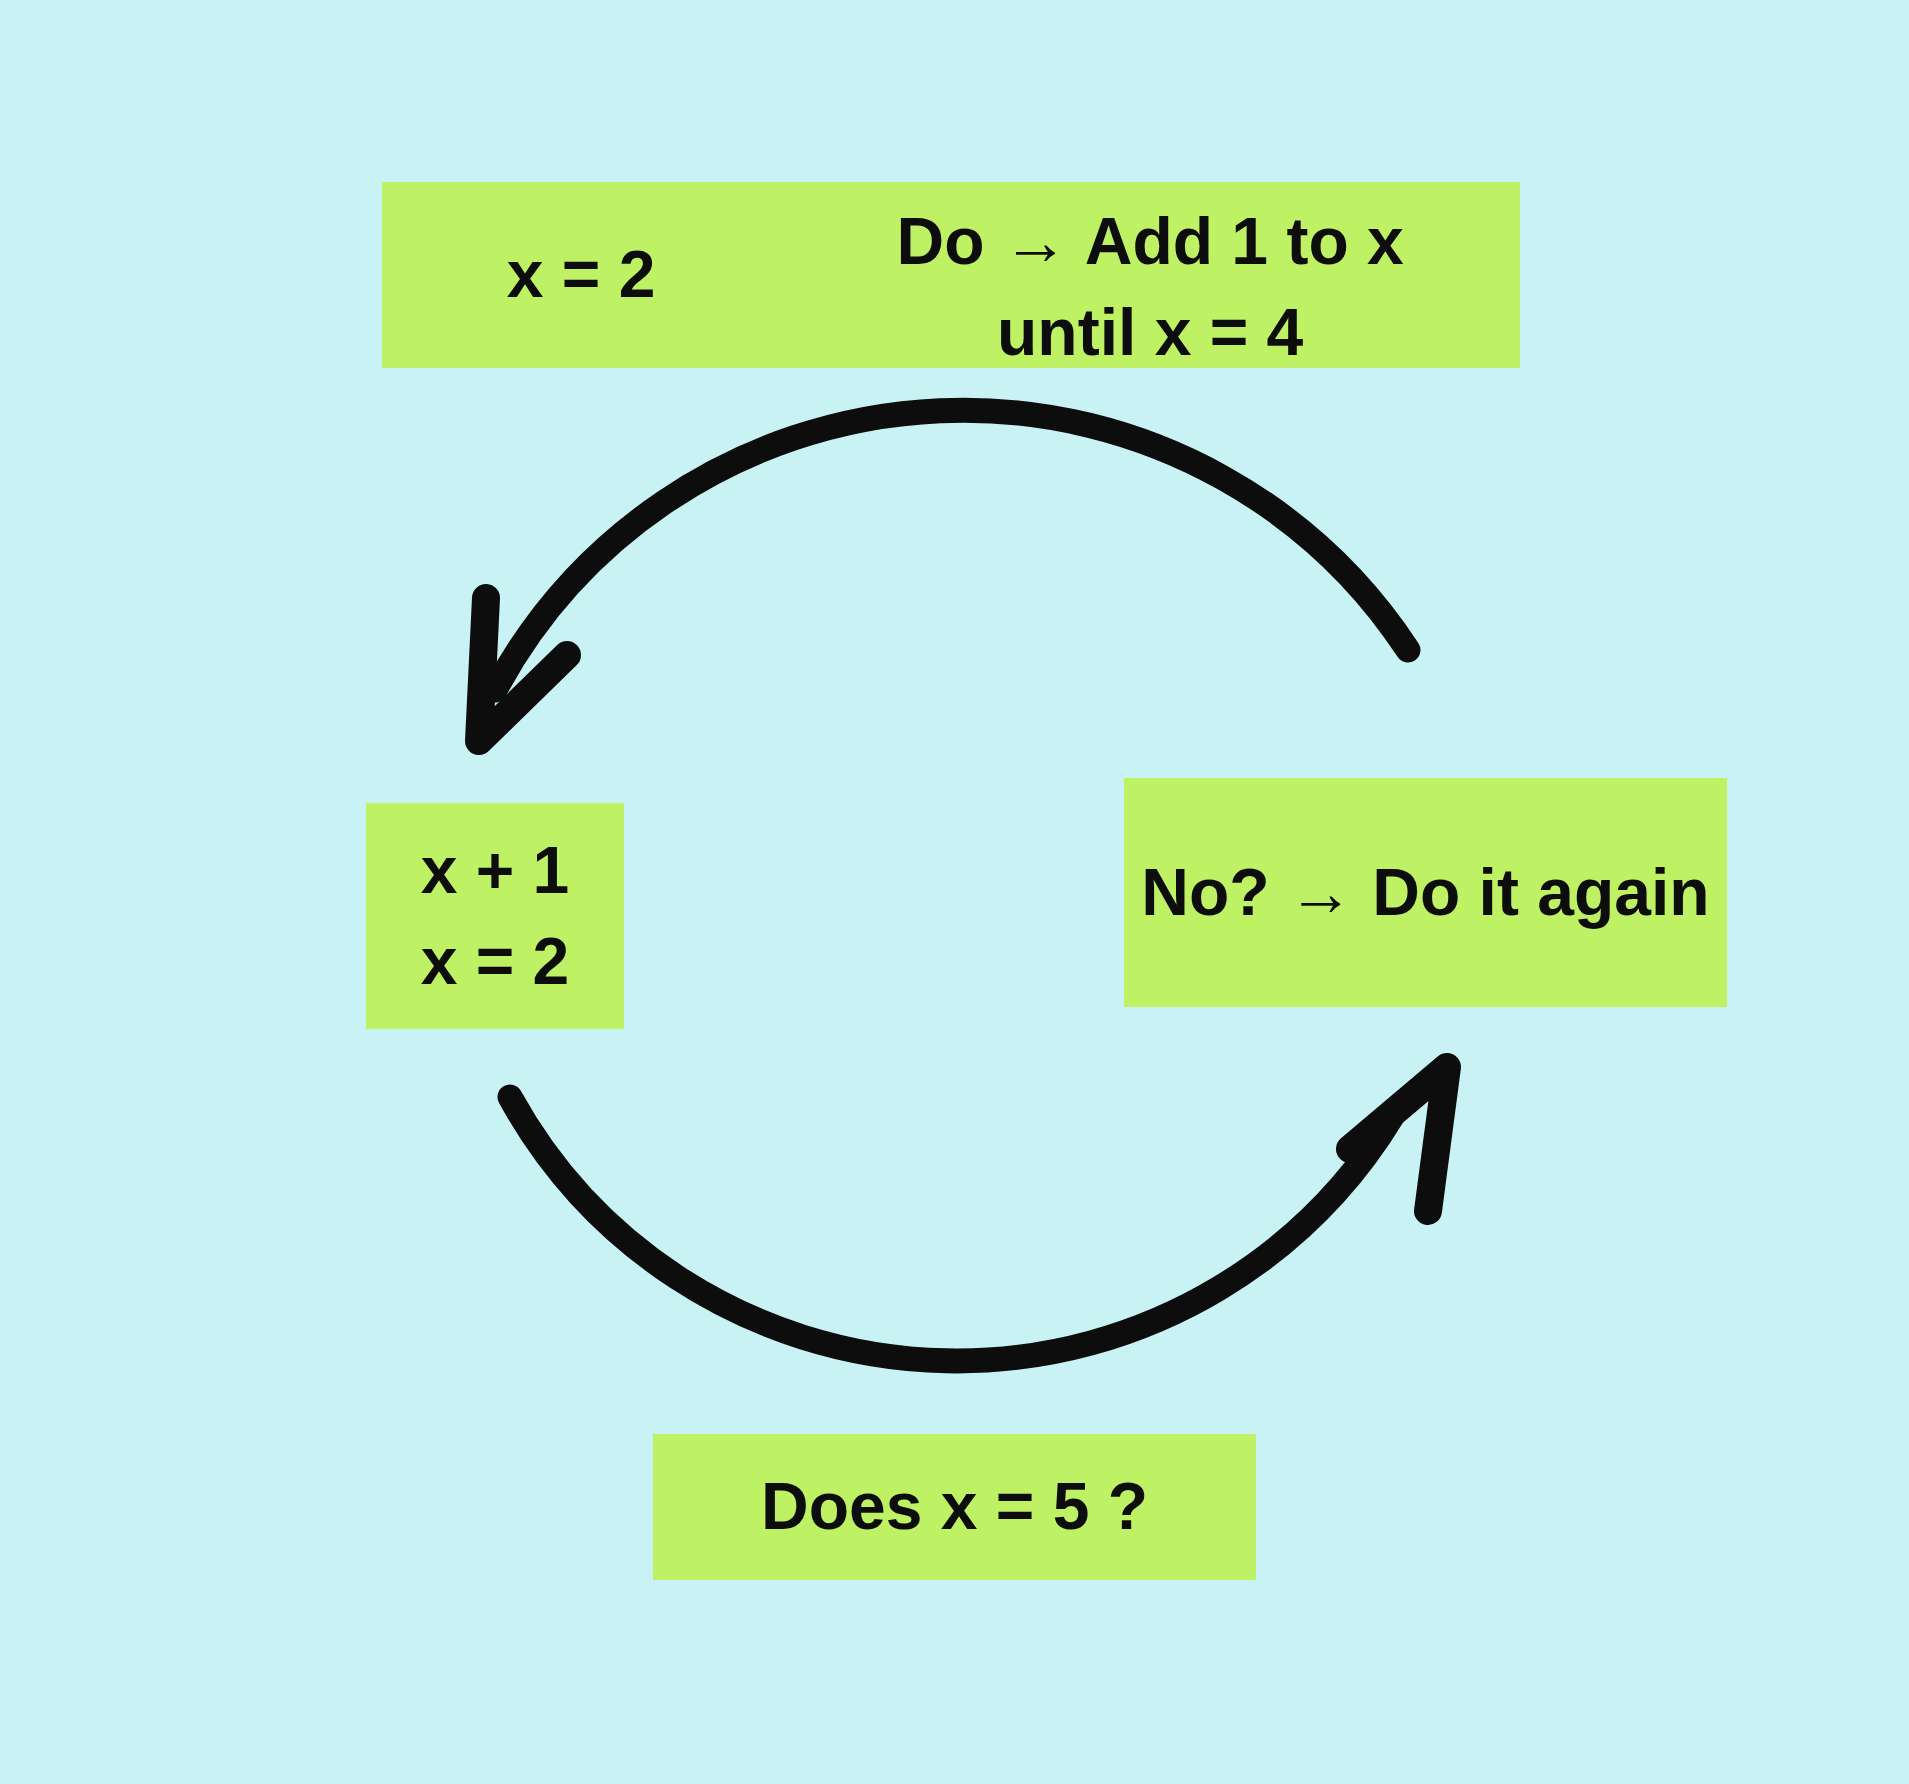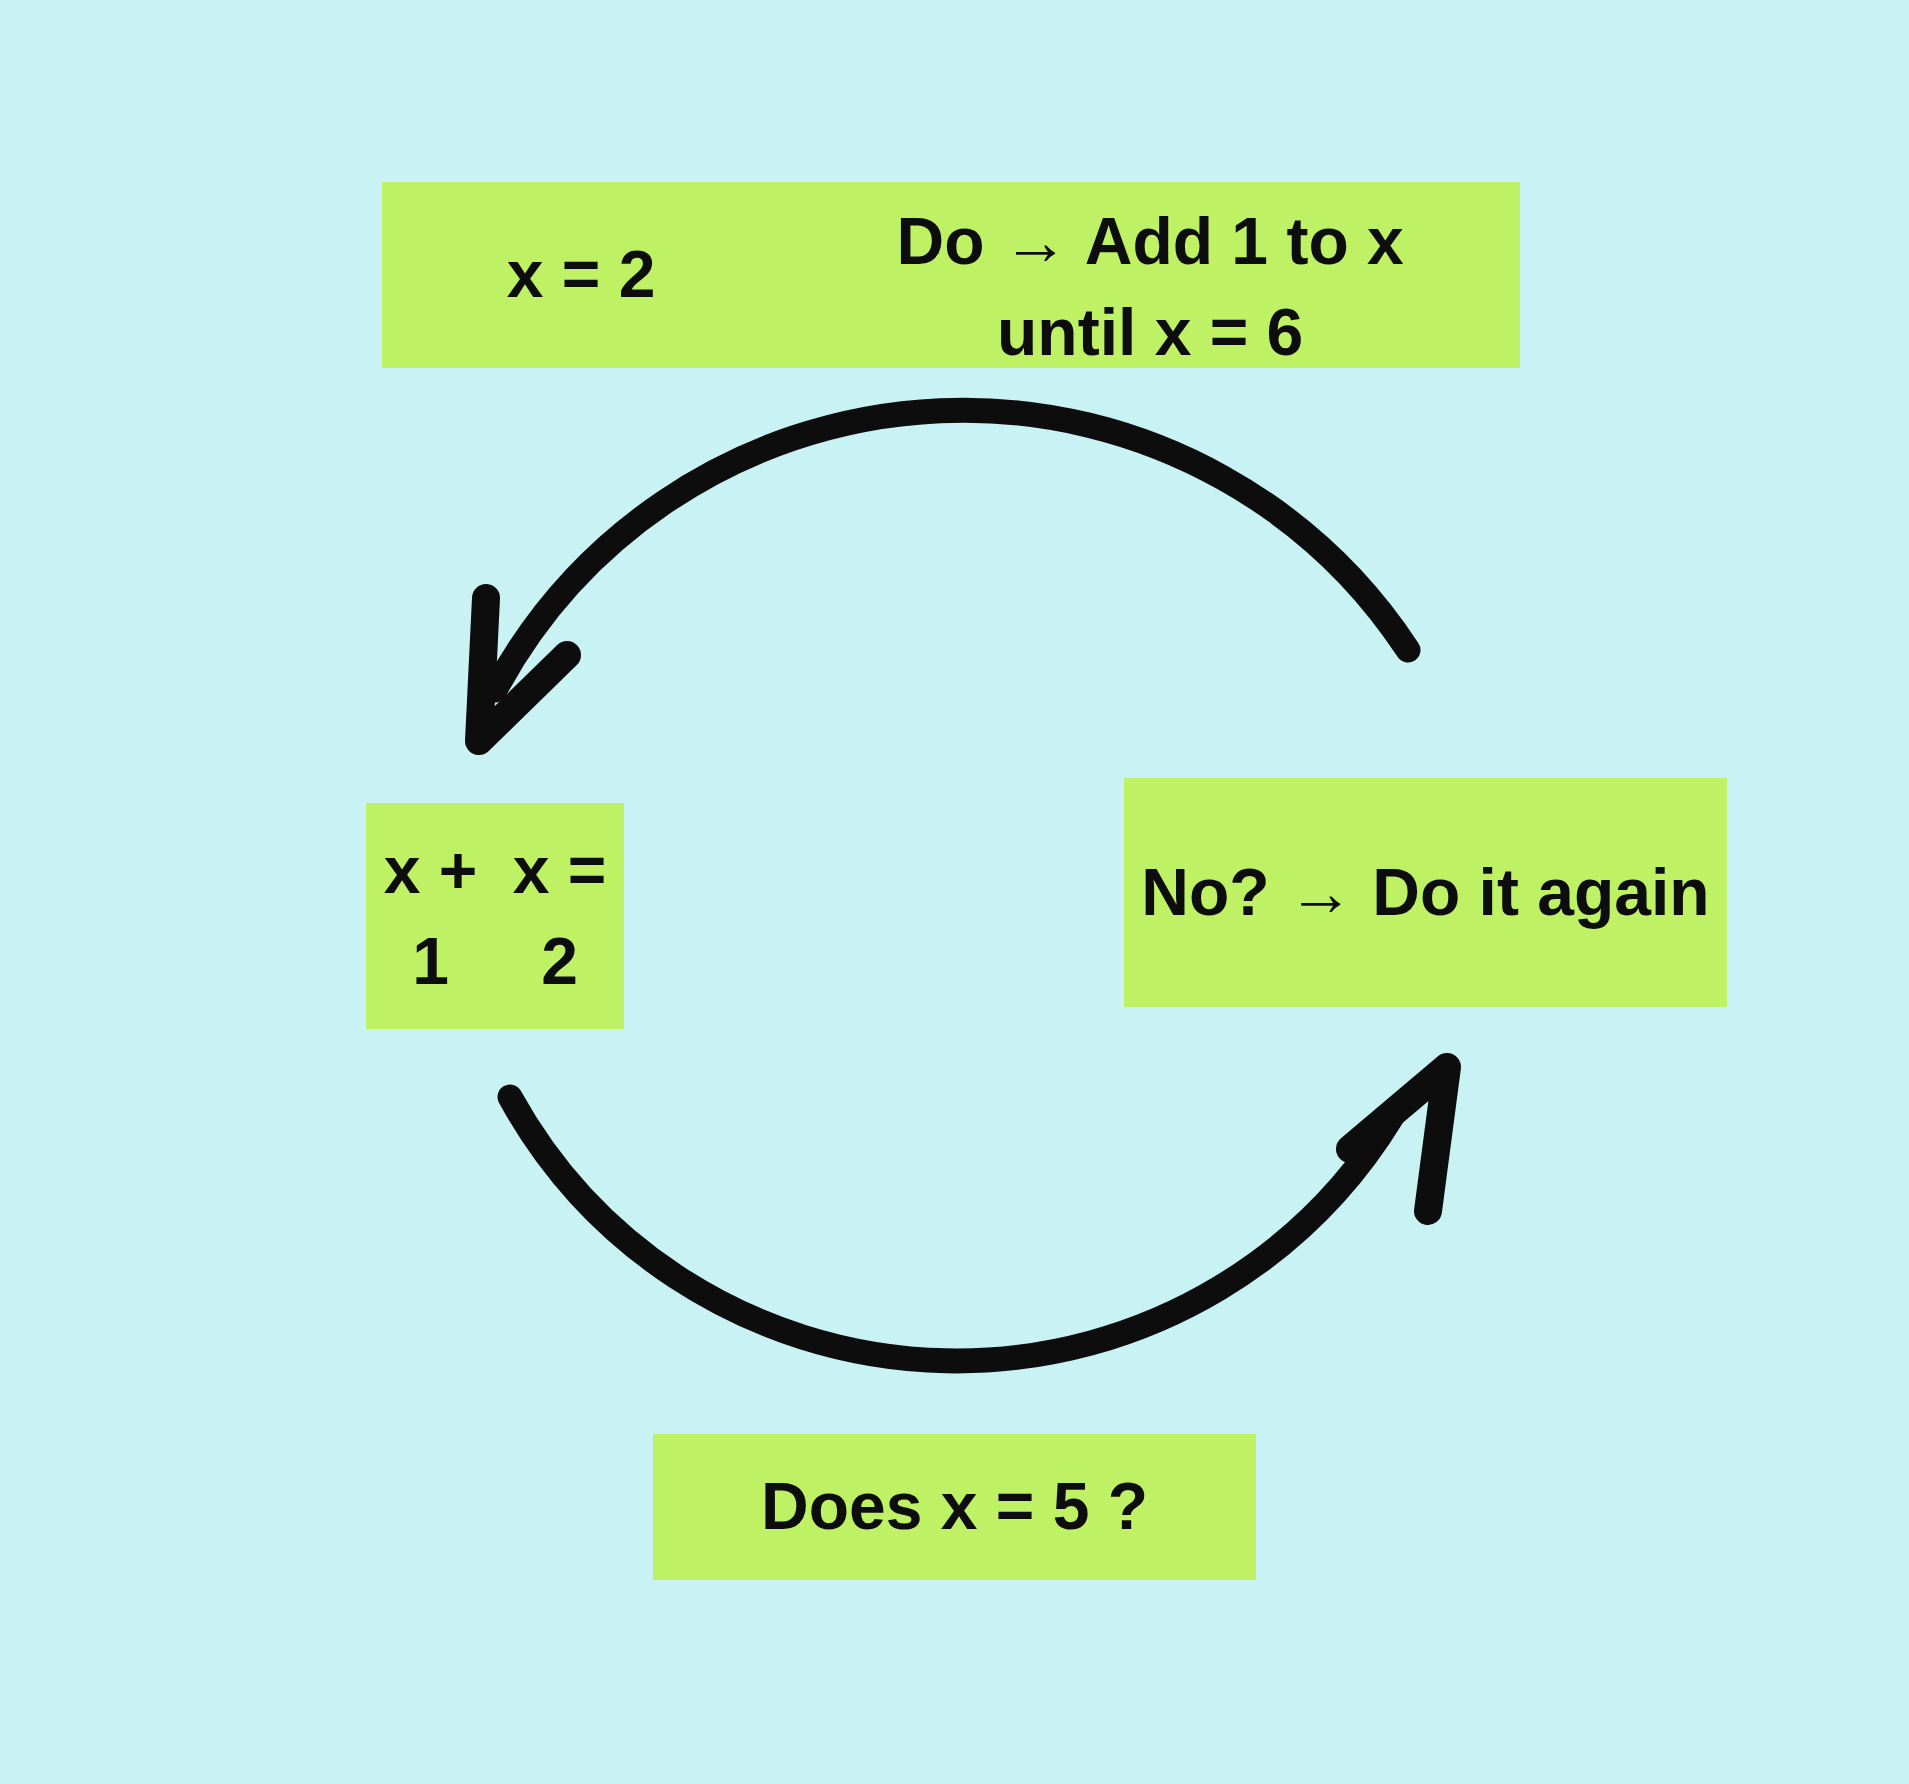--- a/index.html
+++ b/index.html
@@ -38,20 +38,21 @@
   .box-top .cell-right {
     width: 65%;
     text-align: center;
     margin-top: 24px;
   }
   .box-step {
     left: 366px;
     top: 803px;
     width: 258px;
     height: 226px;
+    flex-direction: column;
     text-align: center;
   }
   .box-decision {
     left: 1124px;
     top: 778px;
     width: 603px;
     height: 229px;
     text-align: center;
   }
   .box-check {
@@ -94,21 +95,21 @@
     <polyline class="head" points="486,598 479,741 567,655"></polyline>
 
     <path class="arc" d="M 510 1097 A 510 510 0 0 0 1393 1115"></path>
     <polyline class="head" points="1350,1149 1447,1067 1428,1211"></polyline>
   </svg>
 
   <div class="box box-top">
     <div class="cell-left">x = 2</div>
     <div class="cell-right">
       <div>Do → Add 1 to x</div>
-      <div>until x = 6</div>
+      <div>until x = 4</div>
     </div>
   </div>
 
   <div class="box box-step">
     <div>x + 1</div>
     <div>x = 2</div>
   </div>
 
   <div class="box box-decision">
     <div>No? → Do it again</div>

